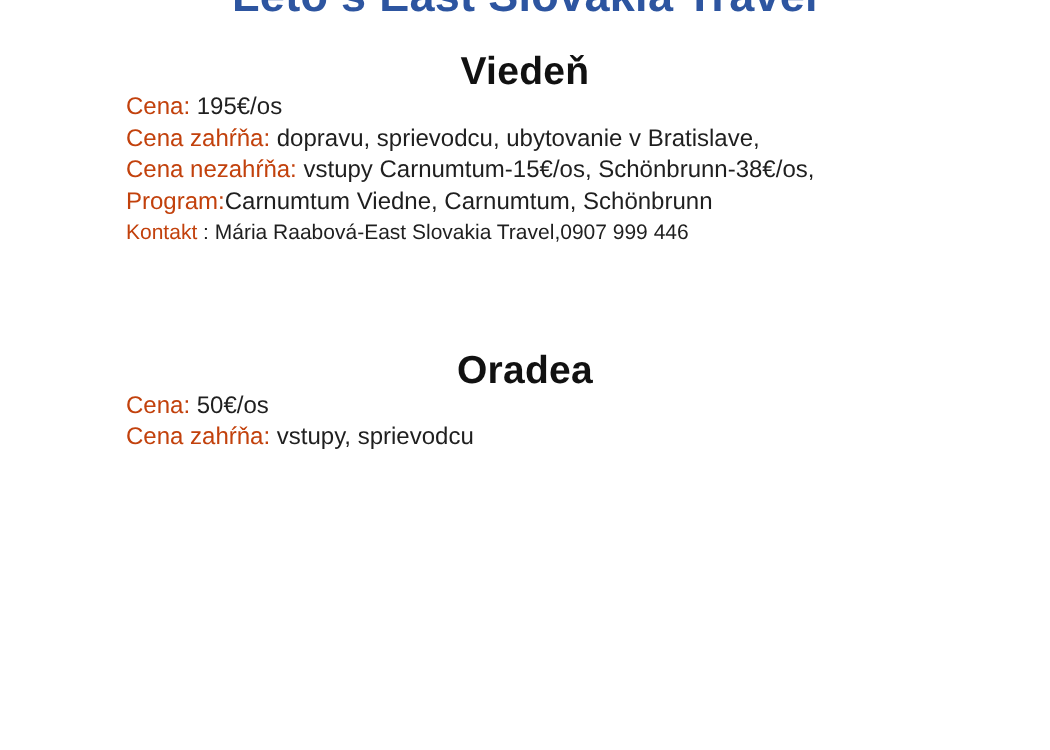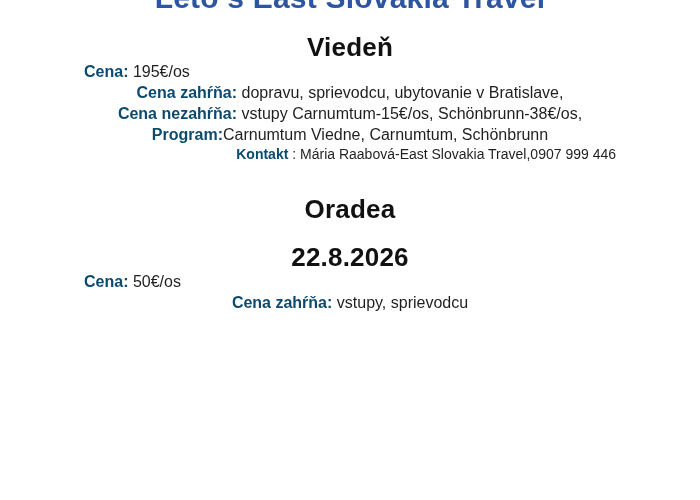--- a/index.html
+++ b/index.html
@@ -49,34 +49,33 @@
     color: #111111;
     letter-spacing: 0.2px;
   }
   p.line {
     margin: 0;
     font-size: 16px;
     line-height: 21px;
     color: #1f1f1f;
   }
   p.line strong {
-    font-weight: 700;
-    color: #0c4a6e;
+    font-weight: 400;
+    color: #c2410c;
   }
   p.line.small {
     font-size: 14px;
     line-height: 18px;
-    text-align: right;
   }
   .mt-18 { margin-top: 18px; }
   .mt-20 { margin-top: 20px; }
   .mt-24 { margin-top: 24px; }
-  .mt-16 { margin-top: 16px; text-align: center; }
+  .mt-16 { margin-top: 16px; }
   .mt-14 { margin-top: 14px; }
-  .mt-51 { margin-top: 32px; }
+  .mt-51 { margin-top: 69px; }
 </style>
 </head>
 <body>
 
 <div class="page">
 
   <div class="title-area">
     <h1 class="doc-title">Leto s East Slovakia Travel</h1>
   </div>
 
@@ -89,20 +88,19 @@
 
     <p class="line mt-16"><strong>Cena nezahŕňa:</strong><span> vstupy Carnumtum-15€/os, Schönbrunn-38€/os,</span></p>
 
     <p class="line mt-16"><strong>Program:</strong><span>Carnumtum Viedne, Carnumtum, Schönbrunn</span></p>
 
     <p class="line small mt-14"><strong>Kontakt</strong><span> : Mária Raabová-East Slovakia Travel,0907 999 446</span></p>
   </section>
 
   <section>
     <h2 class="mt-51">Oradea</h2>
-    <h2 class="mt-20">22.8.2026</h2>
 
     <p class="line mt-20"><strong>Cena:</strong><span> 50€/os</span></p>
 
     <p class="line mt-16"><strong>Cena zahŕňa:</strong><span> vstupy, sprievodcu</span></p>
   </section>
 
 </div>
 
 </body></html>

